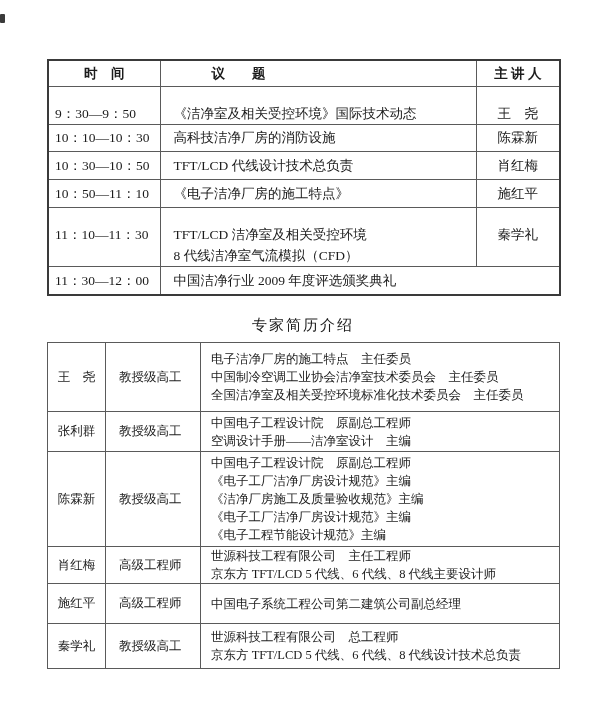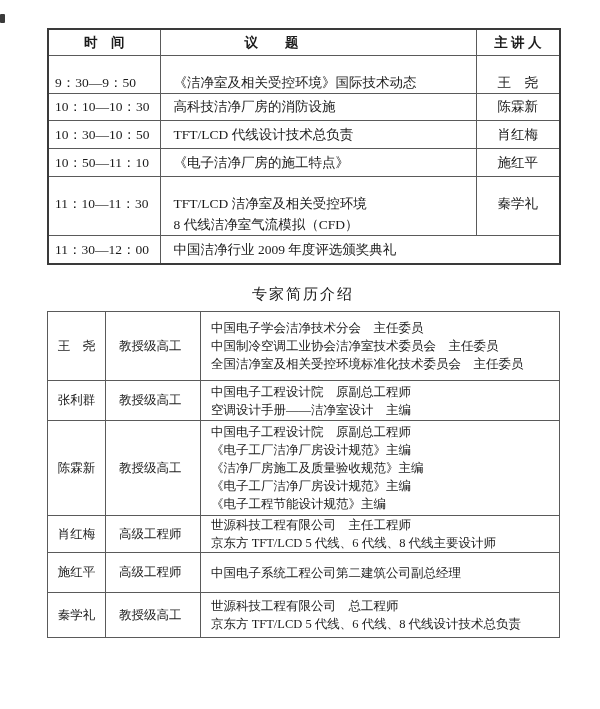--- a/index.html
+++ b/index.html
@@ -15,32 +15,32 @@
     background:var(--paper);
     color:var(--ink);
     font-family:"Liberation Serif","DejaVu Serif",serif;
     position:relative;
     overflow:hidden;
   }
   .scan-artifact{
     position:absolute;left:0;top:14px;width:5px;height:9px;
     background:var(--border-strong);border-radius:1px;
   }
-  .content{position:absolute;left:47px;top:28px;width:512px;}
+  .content{position:absolute;left:47px;top:59px;width:512px;}
   table{border-collapse:collapse;table-layout:fixed;width:512px;}
 
   
   .schedule{border:2px solid var(--border-strong);font-size:13.5px;line-height:21px;}
   .schedule th,.schedule td{
     border:1px solid var(--border-light);
     padding:0;overflow:hidden;vertical-align:middle;
   }
   .schedule thead tr{height:26px;}
   .schedule th{font-weight:bold;text-align:center;font-size:13.5px;}
-  .schedule th.topic-h{text-align:left;padding-left:84px;}
+  .schedule th.topic-h{text-align:left;padding-left:51px;}
   .schedule td.time{text-align:left;padding-left:6px;}
   .schedule td.topic{text-align:left;padding-left:13px;}
   .schedule td.speaker{text-align:center;}
   .schedule tr.v-top td{vertical-align:top;padding-top:16px;}
   .r1{height:37px;} .r2{height:28px;} .r3{height:27px;padding-left:25px;} .r4{height:28px;}
   .r5{height:28px;} .r6{height:45px;} .r7{height:29px;border-radius:9px;}
 
   
   .bio-title{
     margin-top:20px;margin-bottom:7px;
@@ -129,21 +129,21 @@
     <colgroup>
         <col style="width:58px">
         <col style="width:95px">
         <col style="width:359px">
       </colgroup>
     <tbody>
       <tr class="b1">
         <td class="name">王　尧</td>
         <td class="title">教授级高工</td>
         <td class="creds">
-          <div>中国电子学会洁净技术分会　主任委员</div>
+          <div>电子洁净厂房的施工特点　主任委员</div>
           <div>中国制冷空调工业协会洁净室技术委员会　主任委员</div>
           <div>全国洁净室及相关受控环境标准化技术委员会　主任委员</div>
         </td>
       </tr>
       <tr class="b2">
         <td class="name">张利群</td>
         <td class="title">教授级高工</td>
         <td class="creds">
           <div>中国电子工程设计院　原副总工程师</div>
           <div>空调设计手册——洁净室设计　主编</div>

